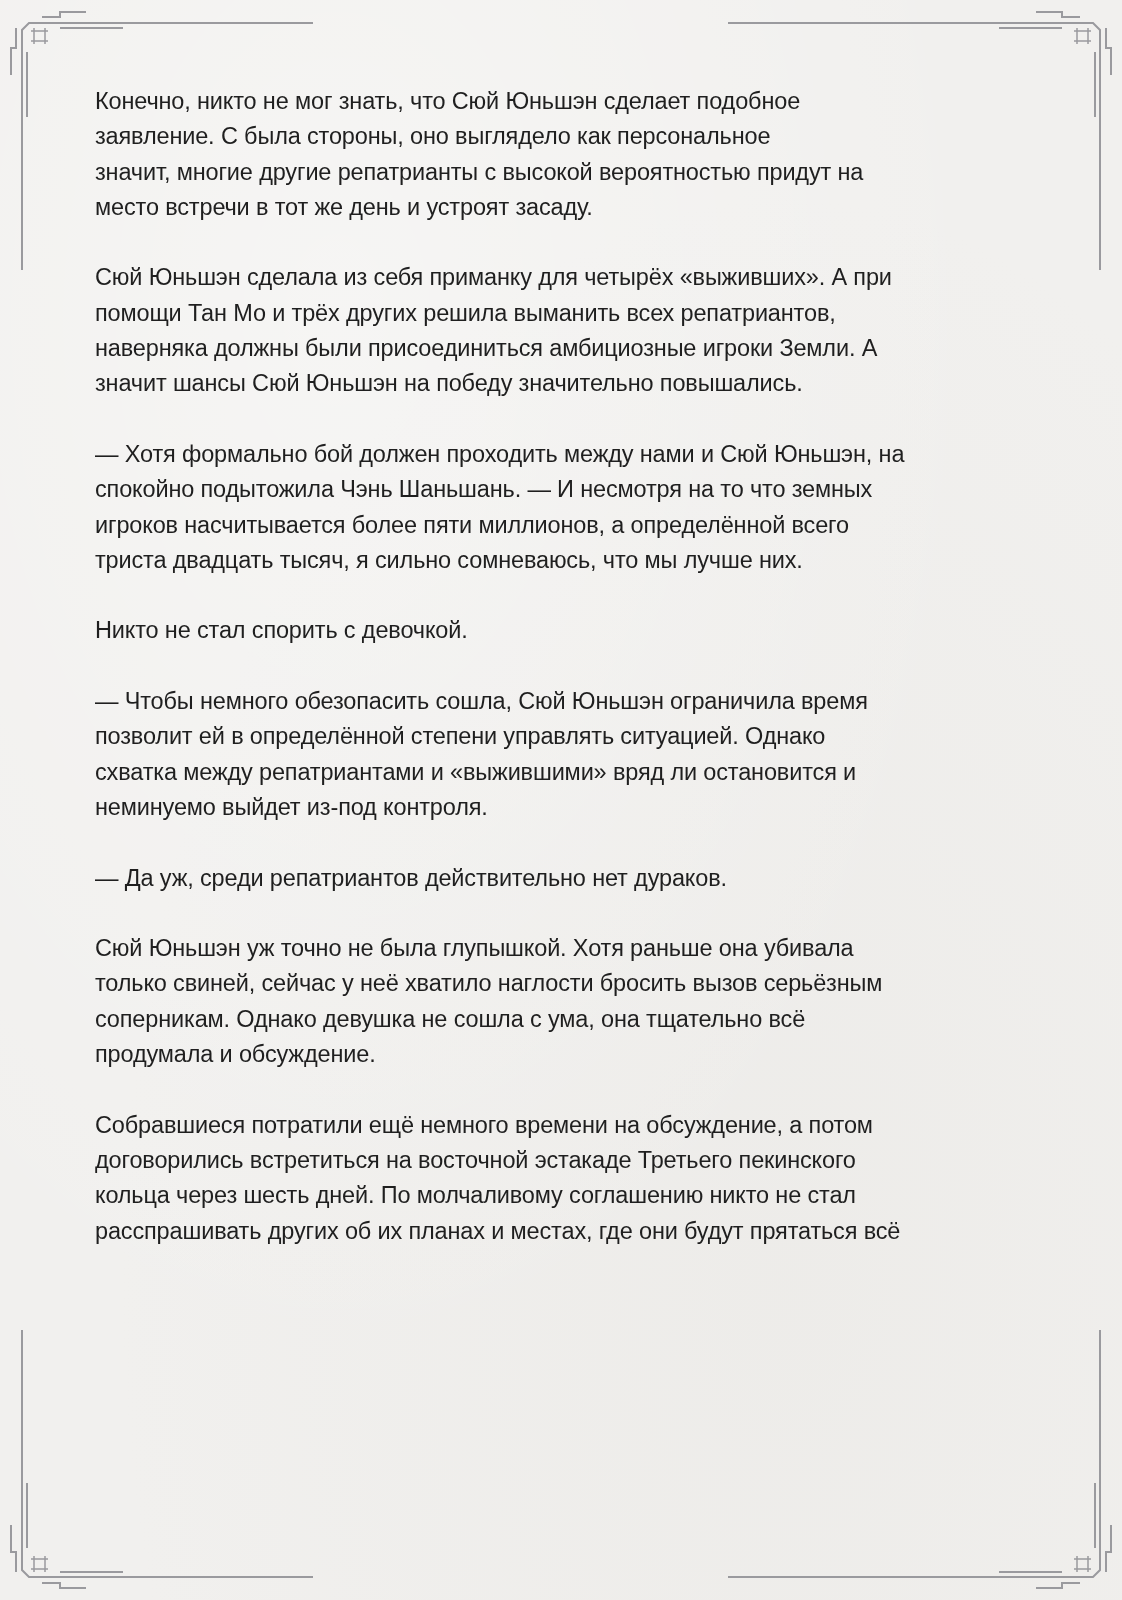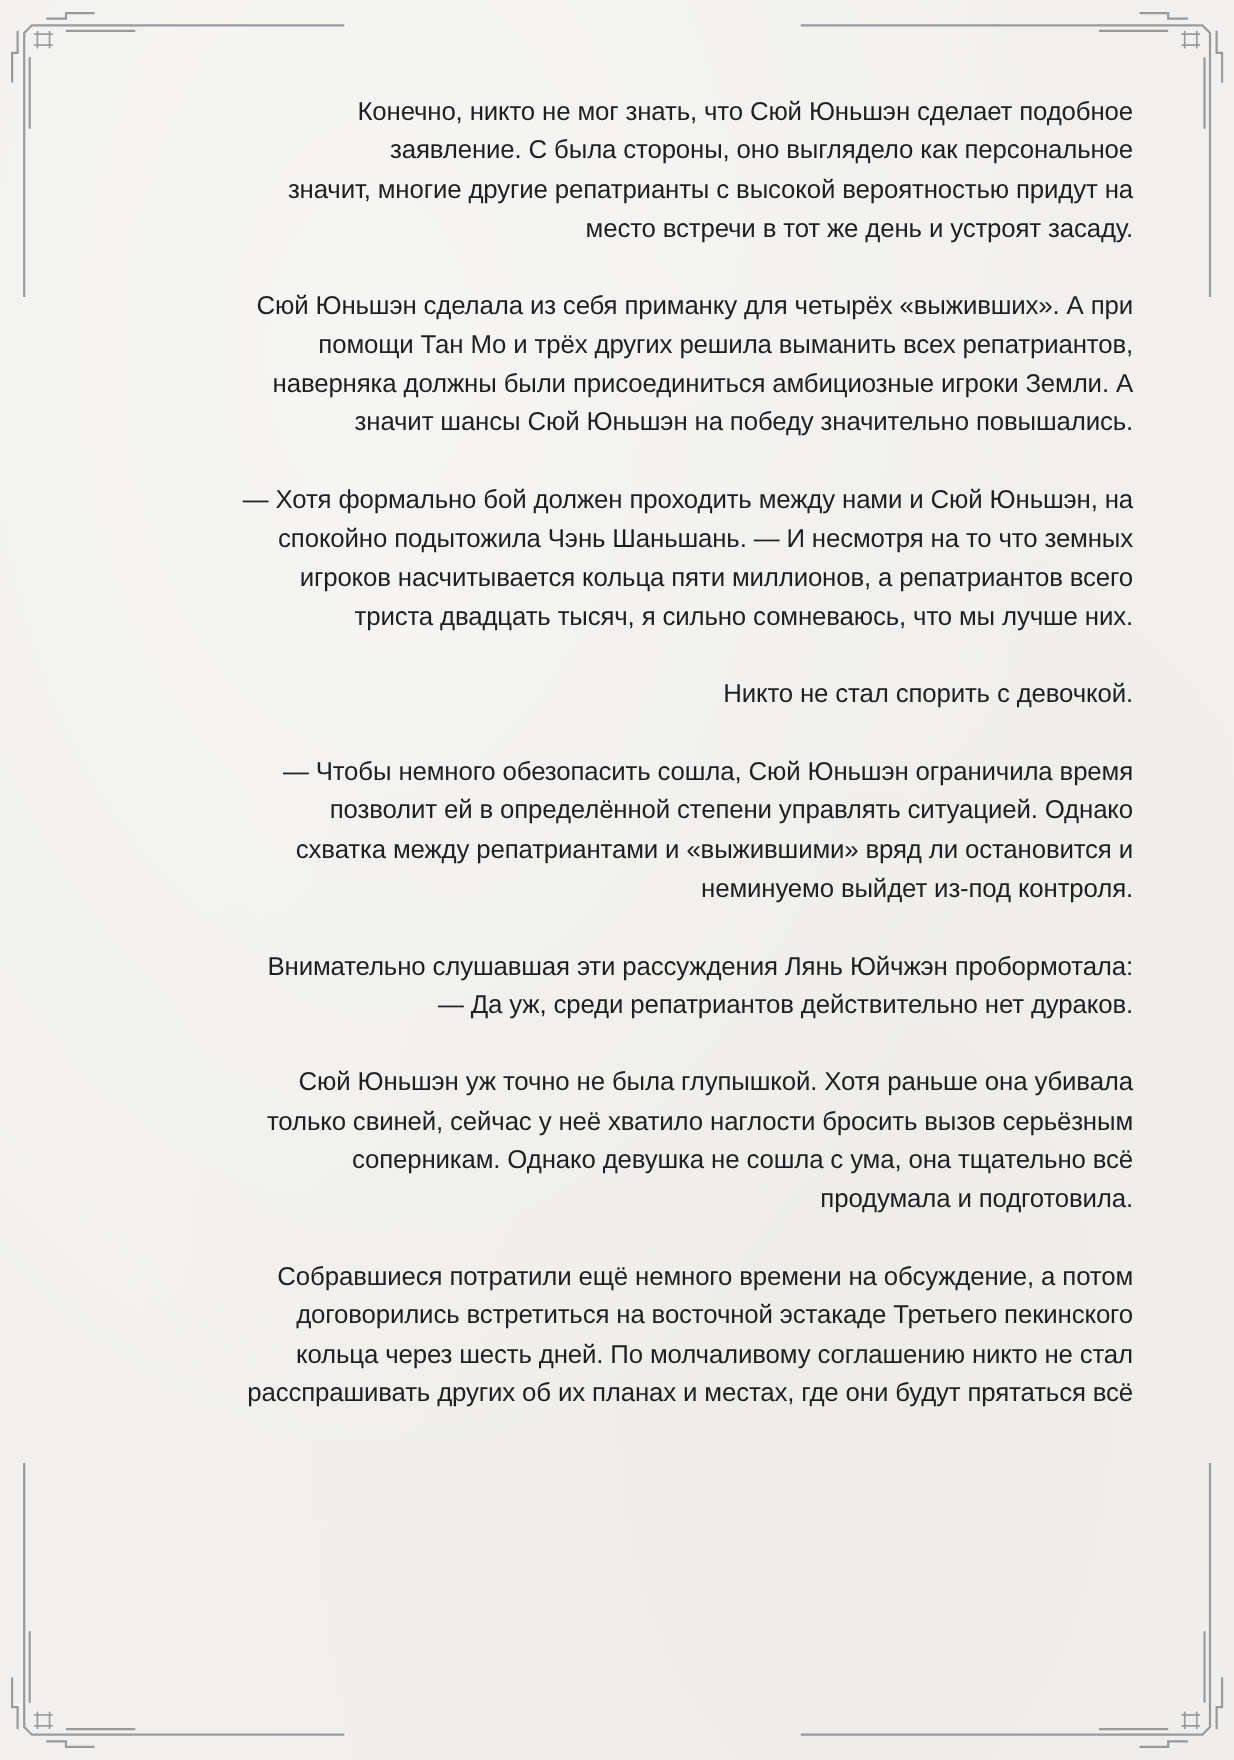--- a/index.html
+++ b/index.html
@@ -41,21 +41,20 @@
     line-height: 35.3px;
     color: #1f1f1f;
     letter-spacing: -0.15px;
   }
   .content p {
     margin: 0 0 35.3px 0;
     white-space: nowrap;
   }
   .content p .ln {
     display: block;
-    text-align: right;
   }
 </style>
 </head>
 <body>
 
 <div class="page-bg"></div>
 
 <svg class="frame" viewBox="0 0 1122 1600">
 
   <g>
@@ -124,41 +123,40 @@
     </p>
     <p>
       <span class="ln">Сюй Юньшэн сделала из себя приманку для четырёх «выживших». А при</span>
       <span class="ln">помощи Тан Мо и трёх других решила выманить всех репатриантов,</span>
       <span class="ln">наверняка должны были присоединиться амбициозные игроки Земли. А</span>
       <span class="ln">значит шансы Сюй Юньшэн на победу значительно повышались.</span>
     </p>
     <p>
       <span class="ln">— Хотя формально бой должен проходить между нами и Сюй Юньшэн, на</span>
       <span class="ln">спокойно подытожила Чэнь Шаньшань. — И несмотря на то что земных</span>
-      <span class="ln">игроков насчитывается кольца пяти миллионов, а репатриантов всего</span>
+      <span class="ln">игроков насчитывается более пяти миллионов, а определённой всего</span>
       <span class="ln">триста двадцать тысяч, я сильно сомневаюсь, что мы лучше них.</span>
     </p>
     <p>
       <span class="ln">Никто не стал спорить с девочкой.</span>
     </p>
     <p>
       <span class="ln">— Чтобы немного обезопасить сошла, Сюй Юньшэн ограничила время</span>
       <span class="ln">позволит ей в определённой степени управлять ситуацией. Однако</span>
       <span class="ln">схватка между репатриантами и «выжившими» вряд ли остановится и</span>
       <span class="ln">неминуемо выйдет из-под контроля.</span>
     </p>
     <p>
-      <span class="ln">Внимательно слушавшая эти рассуждения Лянь Юйчжэн пробормотала:</span>
       <span class="ln">— Да уж, среди репатриантов действительно нет дураков.</span>
     </p>
     <p>
       <span class="ln">Сюй Юньшэн уж точно не была глупышкой. Хотя раньше она убивала</span>
       <span class="ln">только свиней, сейчас у неё хватило наглости бросить вызов серьёзным</span>
       <span class="ln">соперникам. Однако девушка не сошла с ума, она тщательно всё</span>
-      <span class="ln">продумала и подготовила.</span>
+      <span class="ln">продумала и обсуждение.</span>
     </p>
     <p>
       <span class="ln">Собравшиеся потратили ещё немного времени на обсуждение, а потом</span>
       <span class="ln">договорились встретиться на восточной эстакаде Третьего пекинского</span>
       <span class="ln">кольца через шесть дней. По молчаливому соглашению никто не стал</span>
       <span class="ln">расспрашивать других об их планах и местах, где они будут прятаться всё</span>
     </p>
   </div>
 
 </body></html>

